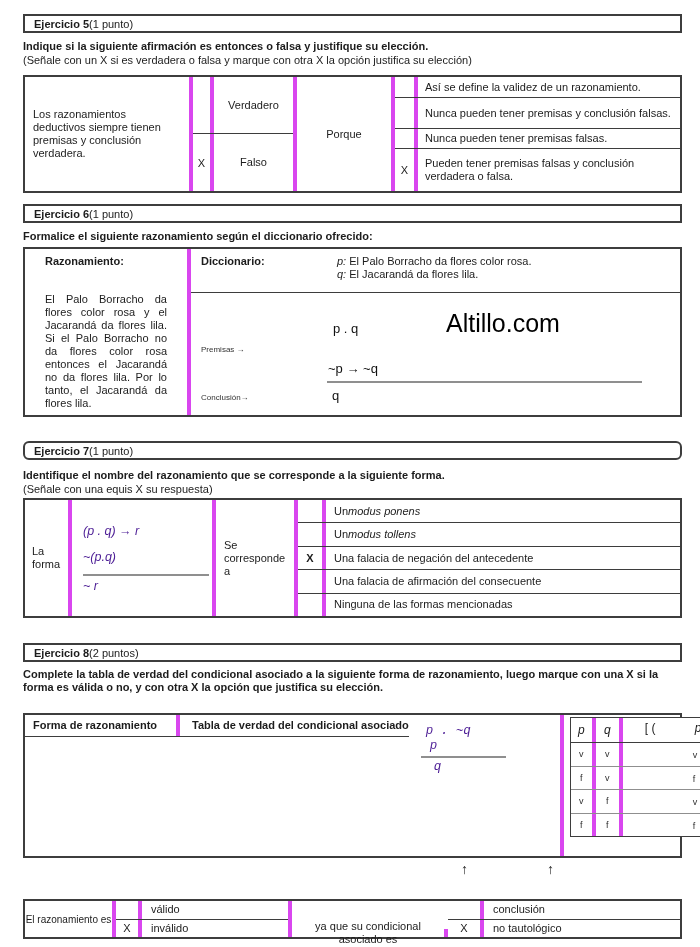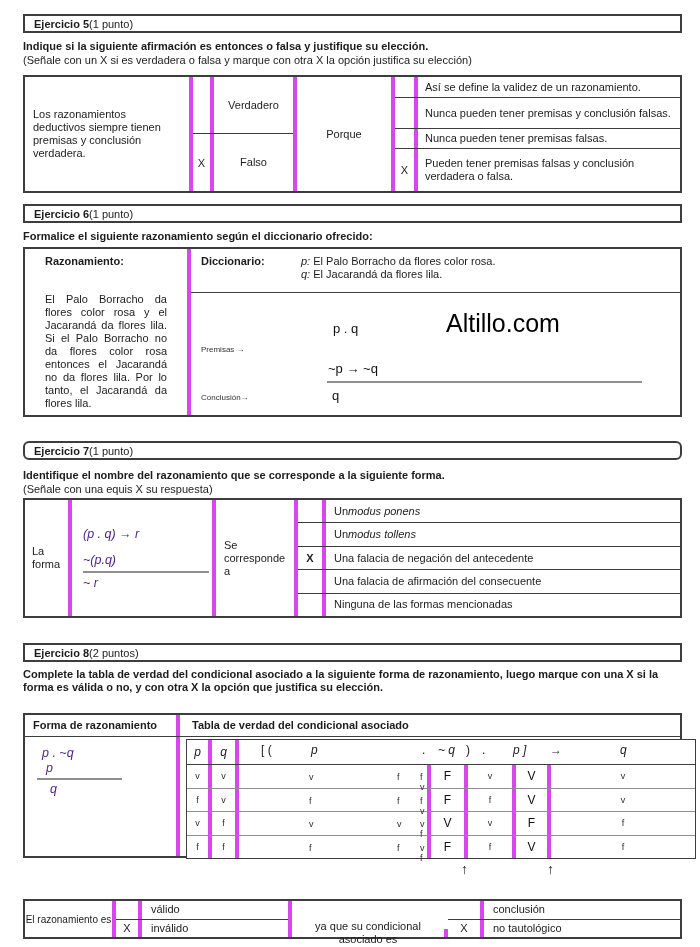--- a/index.html
+++ b/index.html
@@ -95,21 +95,21 @@
       <span> (1 punto)</span>
   </div>
   <div class="txt bold" style="top:230px; width:640px;">Formalice el siguiente razonamiento según el diccionario ofrecido:</div>
 
   <div class="tbl" style="top:247px; width:659px; height:170px;">
     <div class="cell br" style="width:166px; padding:6px 20px;">
       <div class="bold">Razonamiento:</div>
       <div style="margin-top:25px; text-align:justify;">El Palo Borracho da flores color rosa y el Jacarandá da flores lila. Si el Palo Borracho no da flores color rosa entonces el Jacarandá no da flores lila. Por lo tanto, el Jacarandá da flores lila.</div>
     </div>
     <div class="colflex" style="flex:1;">
-      <div class="bb" style="height:44px; display:flex; padding-top:6px;">
+      <div class="bb" style="height:44px; display:flex; padding-top:6px;gap:36px;">
         <div class="cell bold" style="width:110px; padding-left:10px;">Diccionario:</div>
         <div class="cell">
           <div><span class="ital">p:</span><span> El Palo Borracho da flores color rosa.</span></div>
           <div><span class="ital">q:</span><span> El Jacarandá da flores lila.</span></div>
         </div>
       </div>
       <div style="flex:1; position:relative;">
         <div class="sm-label" style="position:absolute; left:10px; top:52px;">Premisas →</div>
         <div class="frm" style="position:absolute; left:142px; top:28px;">p . q</div>
         <div class="watermark" style="left:255px; top:16px;">Altillo.com</div>
@@ -125,21 +125,21 @@
     <span class="bold">Ejercicio 7</span>
       <span> (1 punto)</span>
   </div>
   <div class="txt bold" style="top:469px; width:640px;">Identifique el nombre del razonamiento que se corresponde a la siguiente forma.</div>
   <div class="txt" style="top:483px; width:640px;">(Señale con una equis X su respuesta)</div>
 
   <div class="tbl" style="top:498px; width:659px; height:120px;">
     <div class="cell vcent br" style="width:47px; padding-left:7px;">La forma</div>
     <div class="br colflex" style="width:144px; justify-content:center; padding-left:11px;">
       <div class="ifrm">(p . q) → r</div>
-      <div class="ifrm" style="width:126px; border-bottom:2px solid #8f8f8f; padding-bottom:4px; margin-top:12px;">~(p.q)</div>
+      <div class="ifrm" style="width:126px; border-bottom:2px solid #8f8f8f; padding-bottom:10px; margin-top:12px;">~(p.q)</div>
       <div class="ifrm" style="margin-top:3px;">~ r</div>
     </div>
     <div class="cell vcent br" style="width:82px; padding-left:8px;">Se corresponde a</div>
     <div class="colflex" style="flex:1;">
       <div style="display:flex; flex:1;" class="bb">
         <div class="xcell br" style="width:28px;"></div>
         <div class="cell vcent" style="flex:1; padding-left:8px;">
             <span>Un </span>
             <span class="ital">modus ponens</span>
           </div>
@@ -174,27 +174,27 @@
       </div>
     </div>
   </div>
 
   <div class="hdr-box" style="top:643px;">
     <span class="bold">Ejercicio 8</span>
       <span> (2 puntos)</span>
   </div>
   <div class="txt bold" style="top:668px; width:636px;">Complete la tabla de verdad del condicional asociado a la siguiente forma de razonamiento, luego marque con una X si la forma es válida o no, y con otra X la opción que justifica su elección.</div>
 
-  <div class="tbl colflex" style="top:713px; width:659px; height:145px; flex-direction:column;">
+  <div class="tbl colflex" style="top:713px; width:659px; height:145px; flex-direction:row;">
     <div class="bb" style="display:flex; height:22px;">
       <div class="cell bold vcent br" style="width:155px; padding-left:8px;">Forma de razonamiento</div>
       <div class="cell bold vcent" style="flex:1; padding-left:12px;">Tabla de verdad del condicional asociado</div>
     </div>
     <div style="display:flex; flex:1;">
-      <div class="br" style="width:155px; padding:9px 0 0 12px;">
+      <div class="br" style="width:155px; padding:9px 0 0 12px;font-family:Liberation Mono, monospace;">
         <div class="ifrm" style="padding-left:5px;">p . ~q</div>
         <div class="ifrm" style="width:85px; border-bottom:2px solid #8f8f8f; padding-bottom:3px; padding-left:9px; margin-top:1px;">p</div>
         <div class="ifrm" style="margin-top:2px; padding-left:13px;">q</div>
       </div>
       <div style="flex:1; position:relative;">
 
         <div class="tt" style="left:6px; top:2px; width:510px; height:120px;">
           <div class="bb" style="display:flex; height:25px;">
             <div class="tt-h ccent br" style="width:25px;">p</div>
             <div class="tt-h ccent br" style="width:27px;">q</div>

